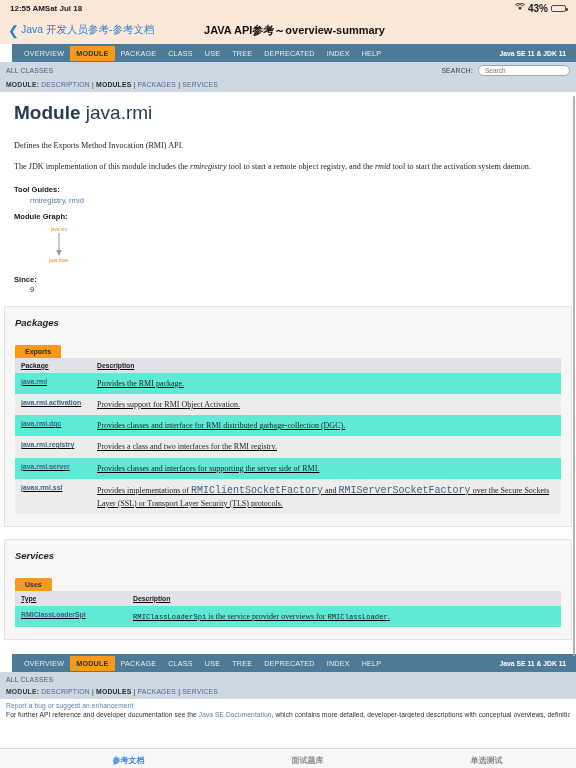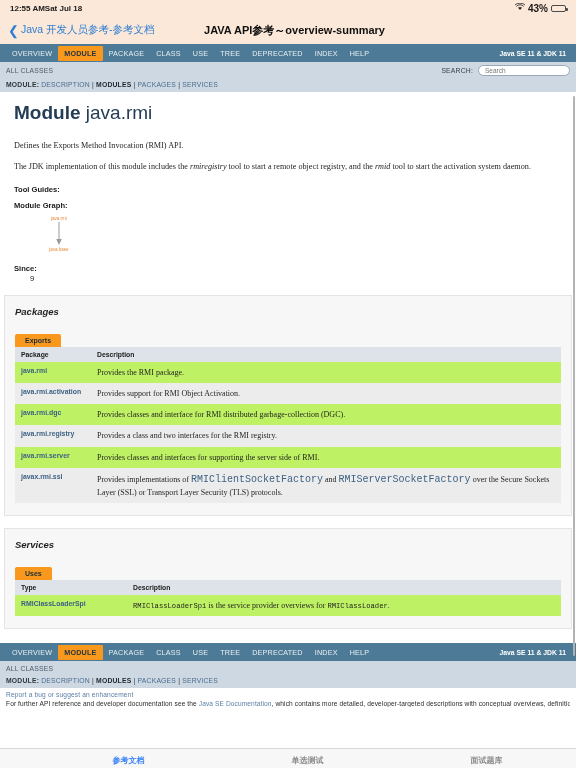--- a/index.html
+++ b/index.html
@@ -91,20 +91,21 @@
   }
 
   
   .jd-navbar {
     background: #4d7a96;
     height: 18px;
     display: flex;
     align-items: center;
     padding: 4px 6px;
     gap: 0;
+    margin-left: 12px;
   }
   .jd-navbar ul { display: flex; list-style: none; align-items: center; }
   .jd-navbar li {
     color: #e8eef2;
     font-size: 7.2px;
     padding: 3px 6px;
     letter-spacing: .2px;
     cursor: pointer;
     white-space: nowrap;
   }
@@ -216,22 +217,23 @@
     background: #f8981d;
     color: #23313c;
     font-size: 7px;
     font-weight: 700;
     padding: 3px 10px;
     border-radius: 2px 2px 0 0;
   }
   table.jd-table {
     width: 100%;
     border-collapse: collapse;
-    background: #bef264;
+    background: #5eead4;
     table-layout: fixed;
+    text-decoration: underline;
   }
   table.jd-table thead th {
     background: #dee3e9;
     font-size: 6.8px;
     font-weight: 700;
     color: #1b1b1b;
     text-align: left;
     padding: 4px 6px;
   }
   table.jd-table tbody td {
@@ -378,20 +380,23 @@
       <span class="nm">java.rmi</span>
     </div>
 
     <div class="para">Defines the Exports Method Invocation (RMI) API.</div>
 
     <div class="para">
       <span>The JDK implementation of this module includes the </span><i>rmiregistry</i><span> tool to start a remote object registry, and the </span><i>rmid</i><span> tool to start the activation system daemon.</span>
     </div>
 
     <div class="dt">Tool Guides:</div>
+    <div class="dd">
+      <a>rmiregistry, rmid</a>
+    </div>
 
     <div class="dt" style="margin-top:7px">Module Graph:</div>
     <div class="graph-box">
       <div class="graph-node">java.rmi</div>
       <div class="graph-arrow">
         <svg width="8" height="26" viewBox="0 0 8 26">
           <line x1="4" y1="1" x2="4" y2="19" stroke="#9a9a9a" stroke-width="1"></line>
           <polygon points="4,24 1.2,18 6.8,18" fill="#9a9a9a"></polygon>
         </svg>
       </div>
@@ -491,16 +496,16 @@
   </div>
 
   <div class="footer-links">
     <div class="l1">Report a bug or suggest an enhancement</div>
     <div class="l2"><span>For further API reference and developer documentation see the </span><a>Java SE Documentation</a><span>, which contains more detailed, developer-targeted descriptions with conceptual overviews, definitions</span></div>
   </div>
 </div>
 
 <div class="tabbar">
   <div class="tab active">参考文档</div>
+  <div class="tab">面试题库</div>
   <div class="tab">单选测试</div>
-  <div class="tab">面试题库</div>
 
 </div>
 
 </body></html>

